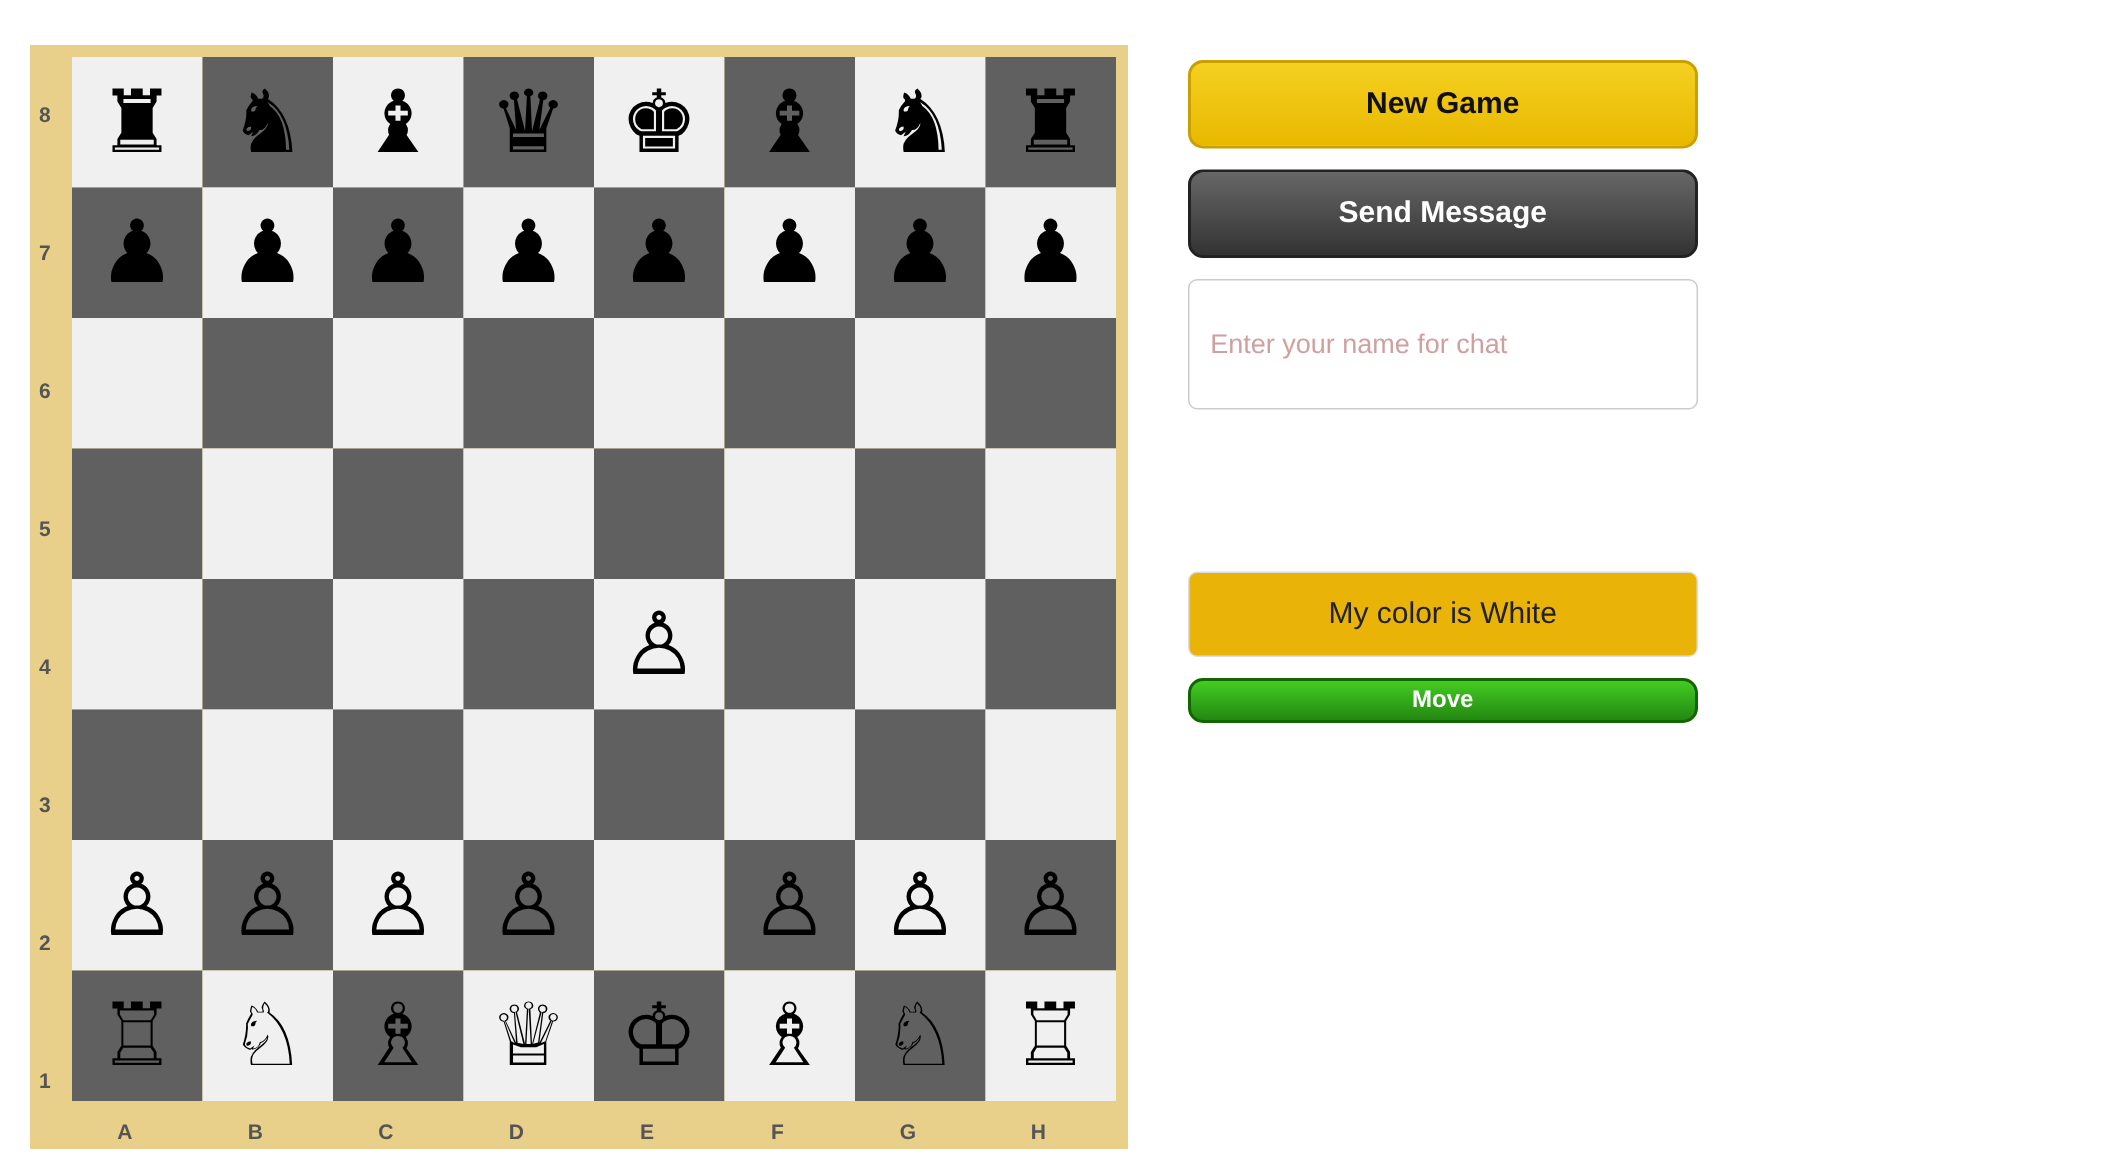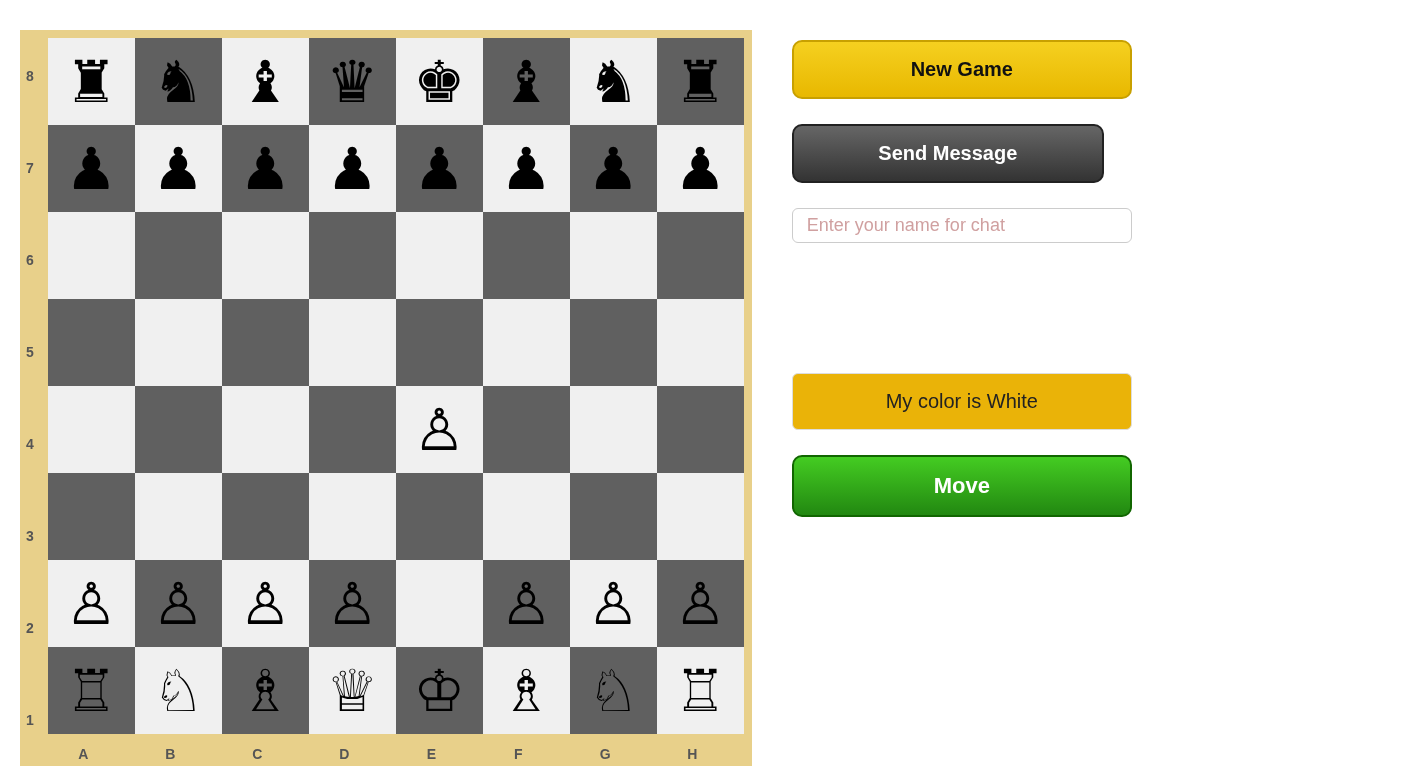--- a/index.html
+++ b/index.html
@@ -86,52 +86,52 @@
       text-align: center;
       font-size: 14px;
       font-weight: bold;
       color: #555;
     }
 
     
     .sidebar {
       display: flex;
       flex-direction: column;
-      gap: 25px;
+      gap: 14px;
       padding-top: 20px;
       min-width: 340px;
     }
 
     .btn-yellow {
       width: 340px;
       padding: 16px 0;
       font-size: 20px;
       font-weight: bold;
       background: linear-gradient(to bottom, #f5d020, #e8b800);
       border: 2px solid #c8a000;
       border-radius: 10px;
       cursor: pointer;
       color: #111;
     }
 
     .btn-dark {
-      width: 312px;
+      width: 340px;
       padding: 16px 0;
       font-size: 20px;
       font-weight: bold;
       background: linear-gradient(to bottom, #666, #333);
       border: 2px solid #222;
       border-radius: 10px;
       cursor: pointer;
       color: #fff;
     }
 
     .name-input {
       width: 340px;
-      padding: 6px 14px;
+      padding: 32px 14px;
       font-size: 18px;
       border: 1.5px solid #ccc;
       border-radius: 6px;
       color: #ccc;
       outline: none;
     }
 
     .name-input::placeholder {
       color: #d0a0a0;
     }
@@ -143,22 +143,22 @@
       font-weight: normal;
       background: #eab308;
       border: 1.5px solid #ddd;
       border-radius: 6px;
       color: #222;
       text-align: center;
     }
 
     .btn-green {
       width: 340px;
-      padding: 16px 0;
-      font-size: 22px;
+      padding: 4px 0;
+      font-size: 16px;
       font-weight: bold;
       background: linear-gradient(to bottom, #44cc22, #228811);
       border: 2px solid #116600;
       border-radius: 10px;
       cursor: pointer;
       color: #fff;
     }
 
     .spacer { height: 80px; }
   </style>

